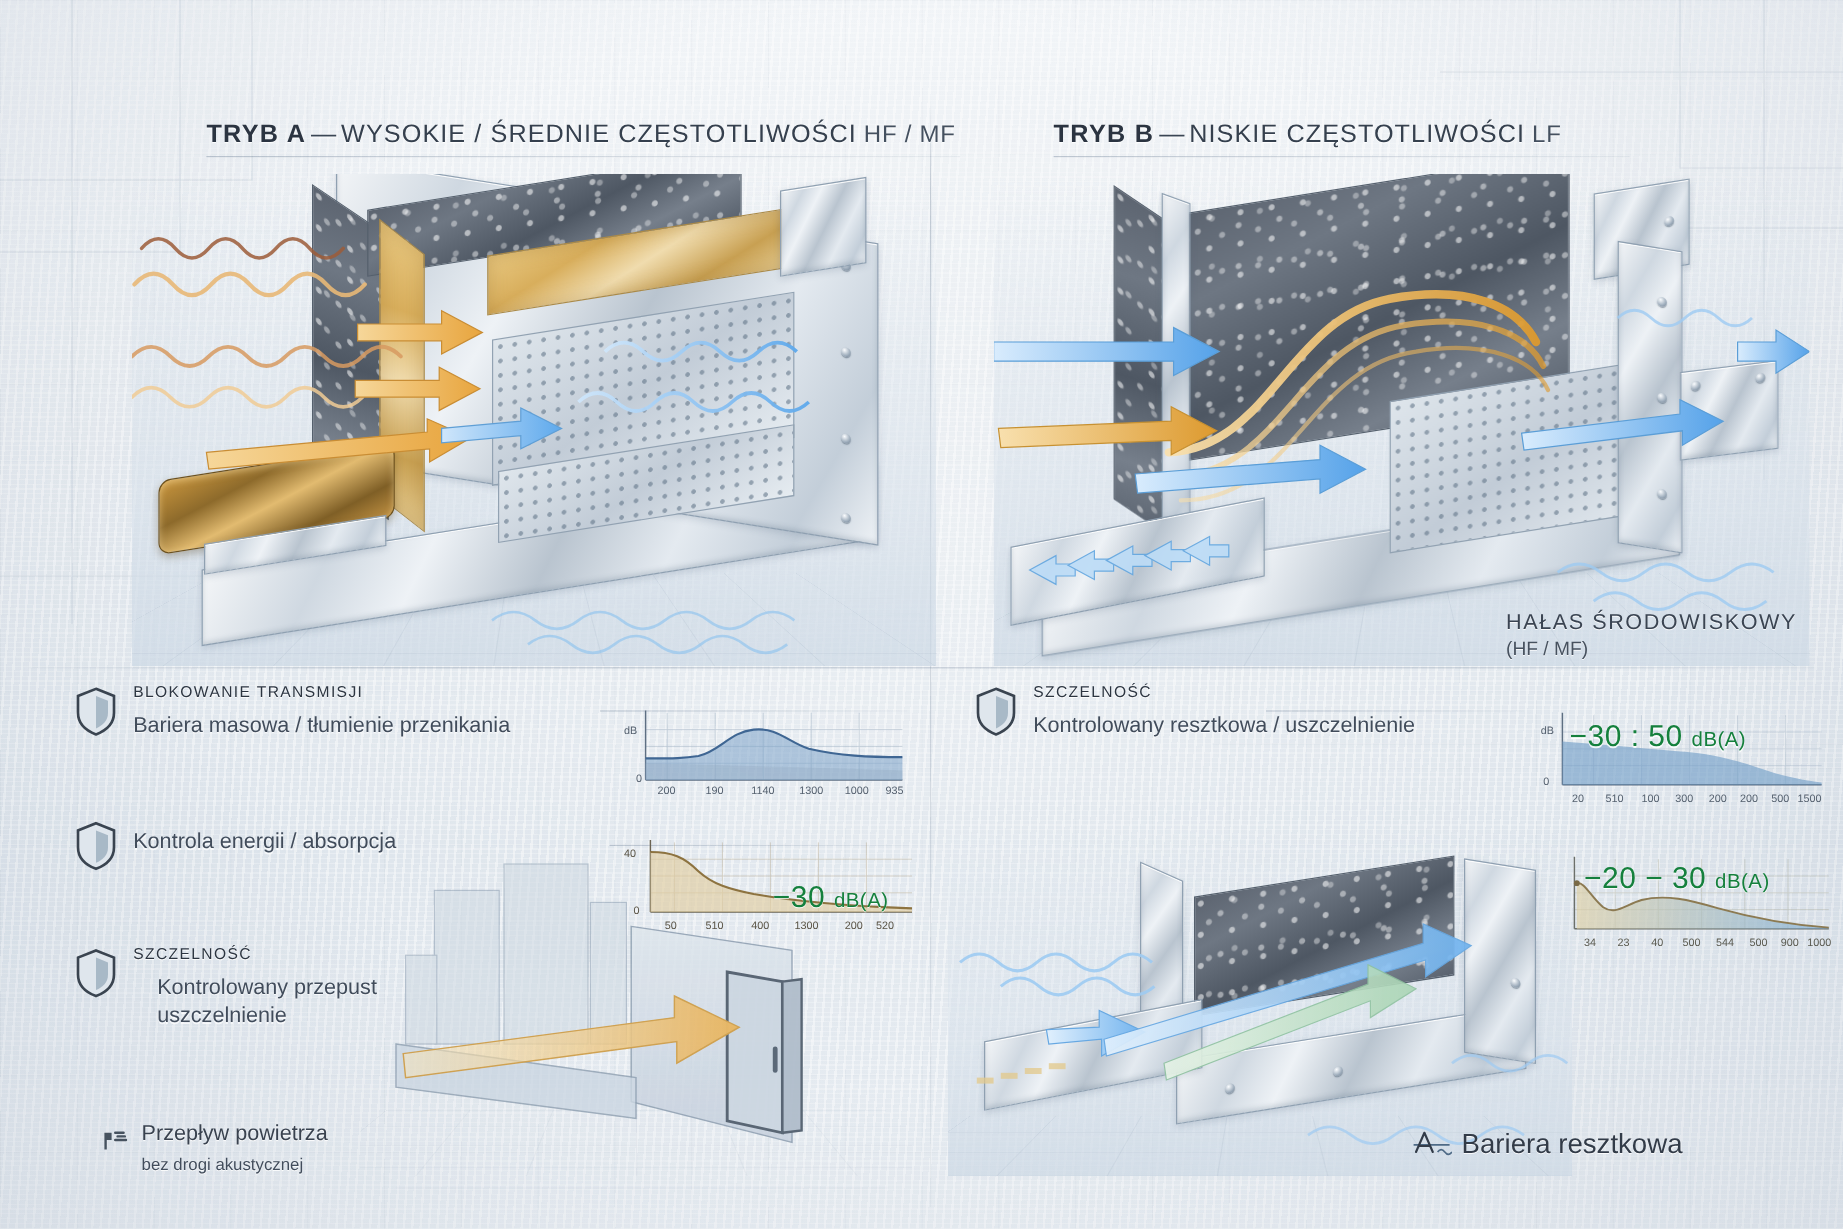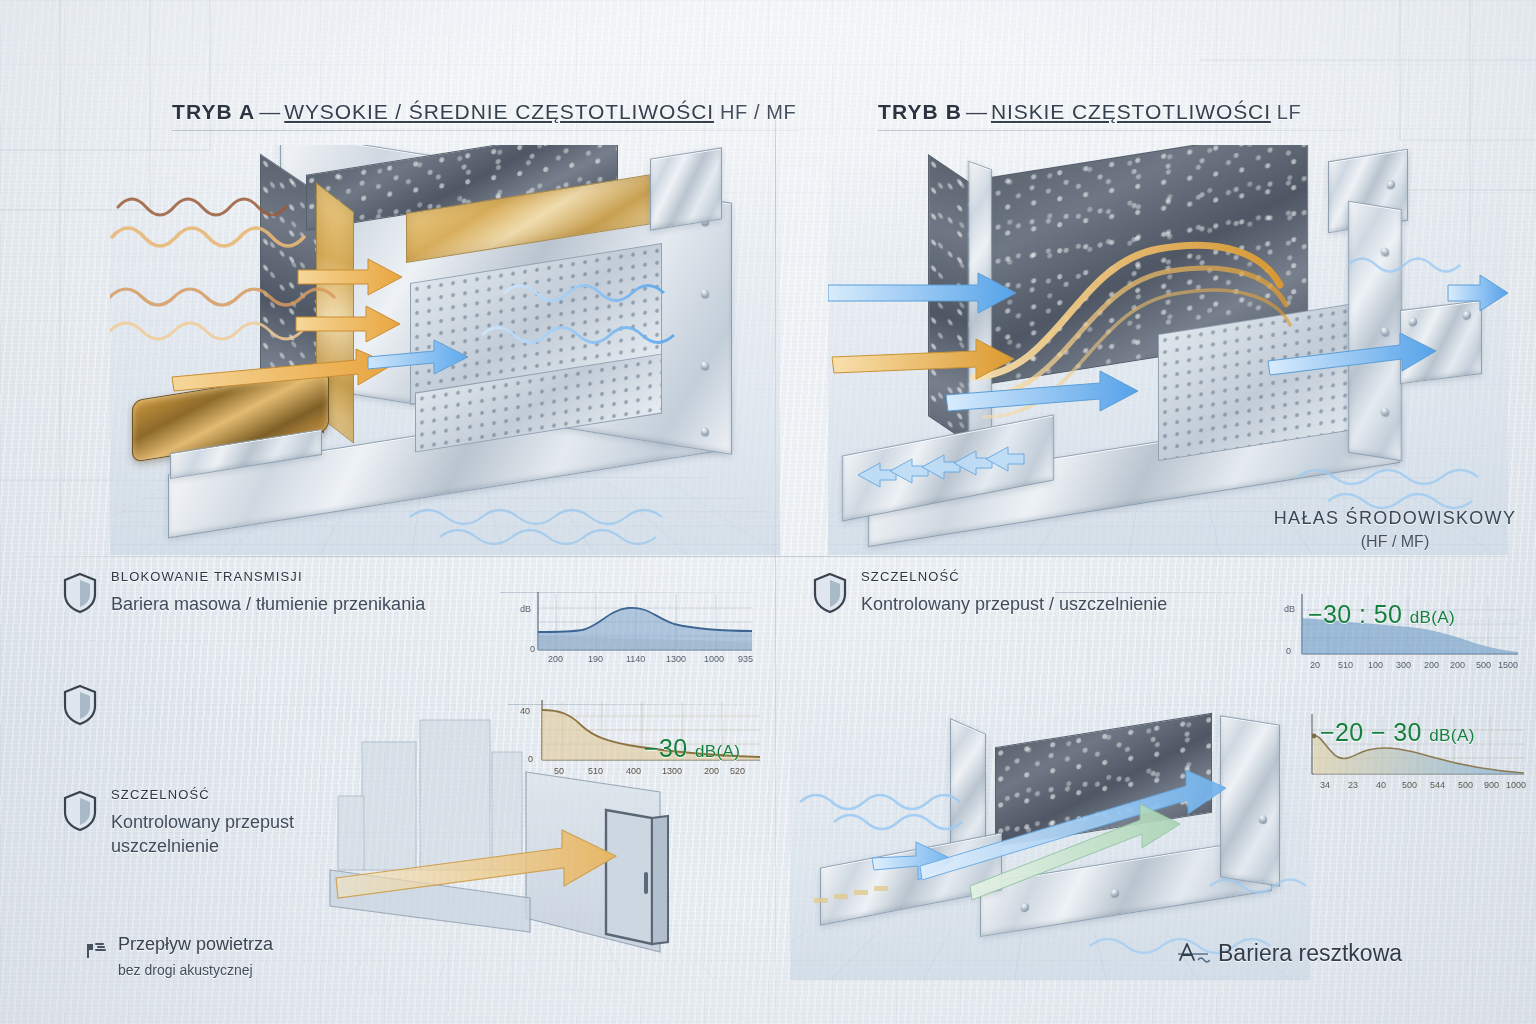--- a/index.html
+++ b/index.html
@@ -55,21 +55,21 @@
     position:absolute;top:36px;left:0;right:0;text-align:center;
     font-size:32px;letter-spacing:2.4px;font-weight:700;color:#2d3642;
     text-shadow:0 1px 0 rgba(255,255,255,.8);
   }
   .mode-head{
     position:absolute;font-size:21px;white-space:nowrap;
     text-shadow:0 1px 0 rgba(255,255,255,.85);
   }
   .mode-head .strong{font-weight:700;letter-spacing:1.1px;color:#2b3441;}
   .mode-head .dash{font-weight:400;color:#3a4654;padding:0 4px;}
-  .mode-head .norm{font-weight:400;letter-spacing:.9px;color:#35404e;text-decoration:underline;}
+  .mode-head .norm{font-weight:400;letter-spacing:.9px;color:#35404e;}
   .mode-head .sm{font-size:20px;letter-spacing:.6px;color:#44505f;}
   .mode-rule{
     position:absolute;height:1px;
     background:linear-gradient(90deg, rgba(90,110,135,.35), rgba(90,110,135,.08));
   }
 
   
   .illus{position:absolute;overflow:hidden;}
   .floor{
     position:absolute;inset:0;
@@ -144,21 +144,21 @@
   
   .chart{position:absolute;}
   .chart svg{display:block;overflow:visible;}
   .chart-val{
     position:absolute;font-size:25px;color:#15803d;letter-spacing:.4px;
     text-shadow:0 1px 0 rgba(255,255,255,.85);white-space:nowrap;
   }
   .chart-val .u{font-size:17px;}
 
   
-  .caption{position:absolute;text-align:center;white-space:nowrap;}
+  .caption{position:absolute;text-align:left;white-space:nowrap;}
   .cap-1{font-size:18px;letter-spacing:1.3px;color:#3a4452;text-shadow:0 1px 0 rgba(255,255,255,.8);}
   .cap-2{font-size:16px;color:#46515f;margin-top:4px;text-shadow:0 1px 0 rgba(255,255,255,.8);}
   .footnote{position:absolute;display:flex;align-items:flex-start;gap:10px;}
   .footnote .fn-txt{display:flex;flex-direction:column;}
   .fn-l1{font-size:18px;color:#39424f;text-shadow:0 1px 0 rgba(255,255,255,.8);}
   .fn-l2{font-size:14px;color:#424d5c;margin-top:7px;text-shadow:0 1px 0 rgba(255,255,255,.8);}
   .res{position:absolute;display:flex;align-items:center;gap:8px;}
   .res-txt{font-size:23px;color:#323b48;text-shadow:0 1px 0 rgba(255,255,255,.85);}
 </style>
 </head>
@@ -342,32 +342,33 @@
     </div>
   </div>
   <div class="feat-rule" style="left:500px;top:592px;width:256px;"></div>
 
   <div class="feat" style="left:62px;top:682px;">
     <svg class="shield" viewBox="0 0 36 42">
       <path d="M18 2 L33 8 v14 c0 10 -7 15 -15 18 C10 37 3 32 3 22 V8 Z" fill="#dfe6ed" stroke="#3a4450" stroke-width="2.2"></path>
       <path d="M18 8 L28 12 v10 c0 7 -4.5 10.5 -10 13 Z" fill="#9fb0c0" opacity=".85"></path>
     </svg>
     <div class="feat-txt">
+      <div class="feat-sub">Kontrola energii / absorpcja</div>
     </div>
   </div>
   <div class="feat-rule" style="left:508px;top:704px;width:250px;"></div>
 
   <div class="feat" style="left:62px;top:788px;">
     <svg class="shield" viewBox="0 0 36 42">
       <path d="M18 2 L33 8 v14 c0 10 -7 15 -15 18 C10 37 3 32 3 22 V8 Z" fill="#dfe6ed" stroke="#3a4450" stroke-width="2.2"></path>
       <path d="M18 8 L28 12 v10 c0 7 -4.5 10.5 -10 13 Z" fill="#9fb0c0" opacity=".85"></path>
     </svg>
     <div class="feat-txt">
       <div class="feat-title">SZCZELNOŚĆ</div>
-      <div class="feat-sub" style="white-space:pre-line;">Kontrolowany przepust
+      <div class="feat-sub" style="white-space:pre-line;margin-left:20px;">Kontrolowany przepust
 uszczelnienie</div>
     </div>
   </div>
 
   <div class="illus" style="left:300px;top:700px;width:460px;height:280px;opacity:.92;">
     <div class="floor-tiles" style="height:55%;opacity:.5;"></div>
     <svg class="ov" viewBox="0 0 460 280">
       <defs>
         <linearGradient id="warmC" x1="0" y1="0" x2="1" y2="0">
           <stop offset="0" stop-color="#f6e2b4" stop-opacity=".55"></stop>
@@ -415,21 +416,21 @@
     </div>
   </div>
 
   <div class="feat" style="left:812px;top:570px;">
     <svg class="shield" viewBox="0 0 36 42">
       <path d="M18 2 L33 8 v14 c0 10 -7 15 -15 18 C10 37 3 32 3 22 V8 Z" fill="#dfe6ed" stroke="#3a4450" stroke-width="2.2"></path>
       <path d="M18 8 L28 12 v10 c0 7 -4.5 10.5 -10 13 Z" fill="#9fb0c0" opacity=".85"></path>
     </svg>
     <div class="feat-txt">
       <div class="feat-title">SZCZELNOŚĆ</div>
-      <div class="feat-sub">Kontrolowany przepust / uszczelnienie</div>
+      <div class="feat-sub">Kontrolowany resztkowa / uszczelnienie</div>
     </div>
   </div>
   <div class="feat-rule" style="left:1055px;top:592px;width:215px;"></div>
 
   <div class="illus" style="left:790px;top:690px;width:520px;height:290px;">
     <div class="floor"></div>
     <div class="floor-tiles" style="height:48%;"></div>
 
     <div class="enc metal" style="left:190px;top:170px;width:290px;height:52px;transform:skewY(-9deg);">
       <div class="bolt" style="left:40px;top:26px;"></div>

